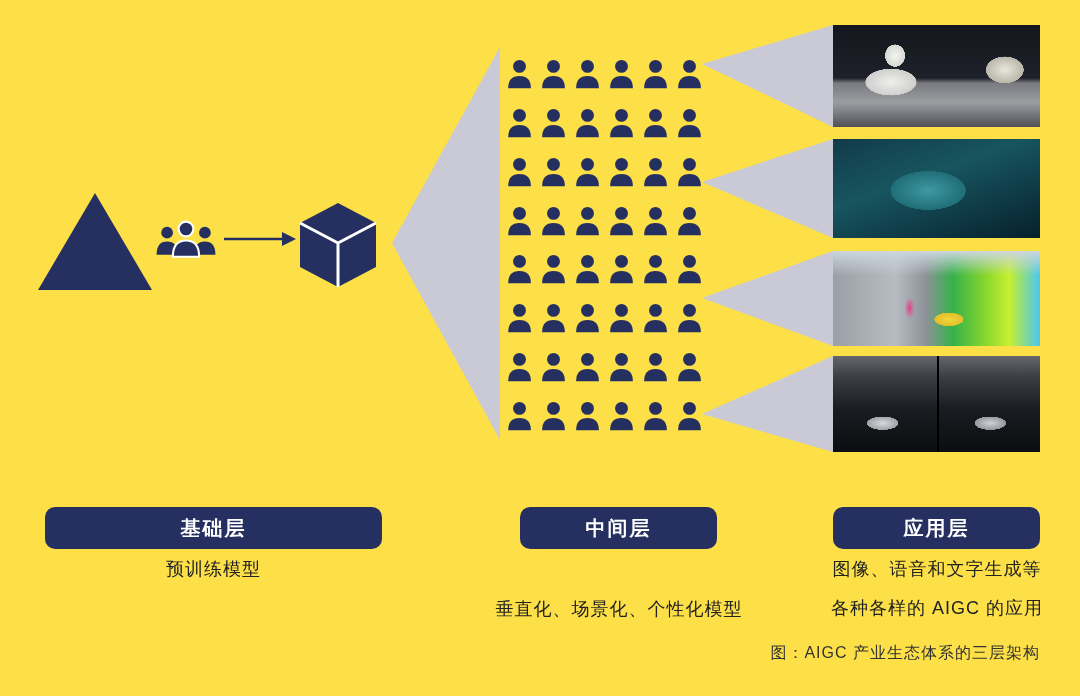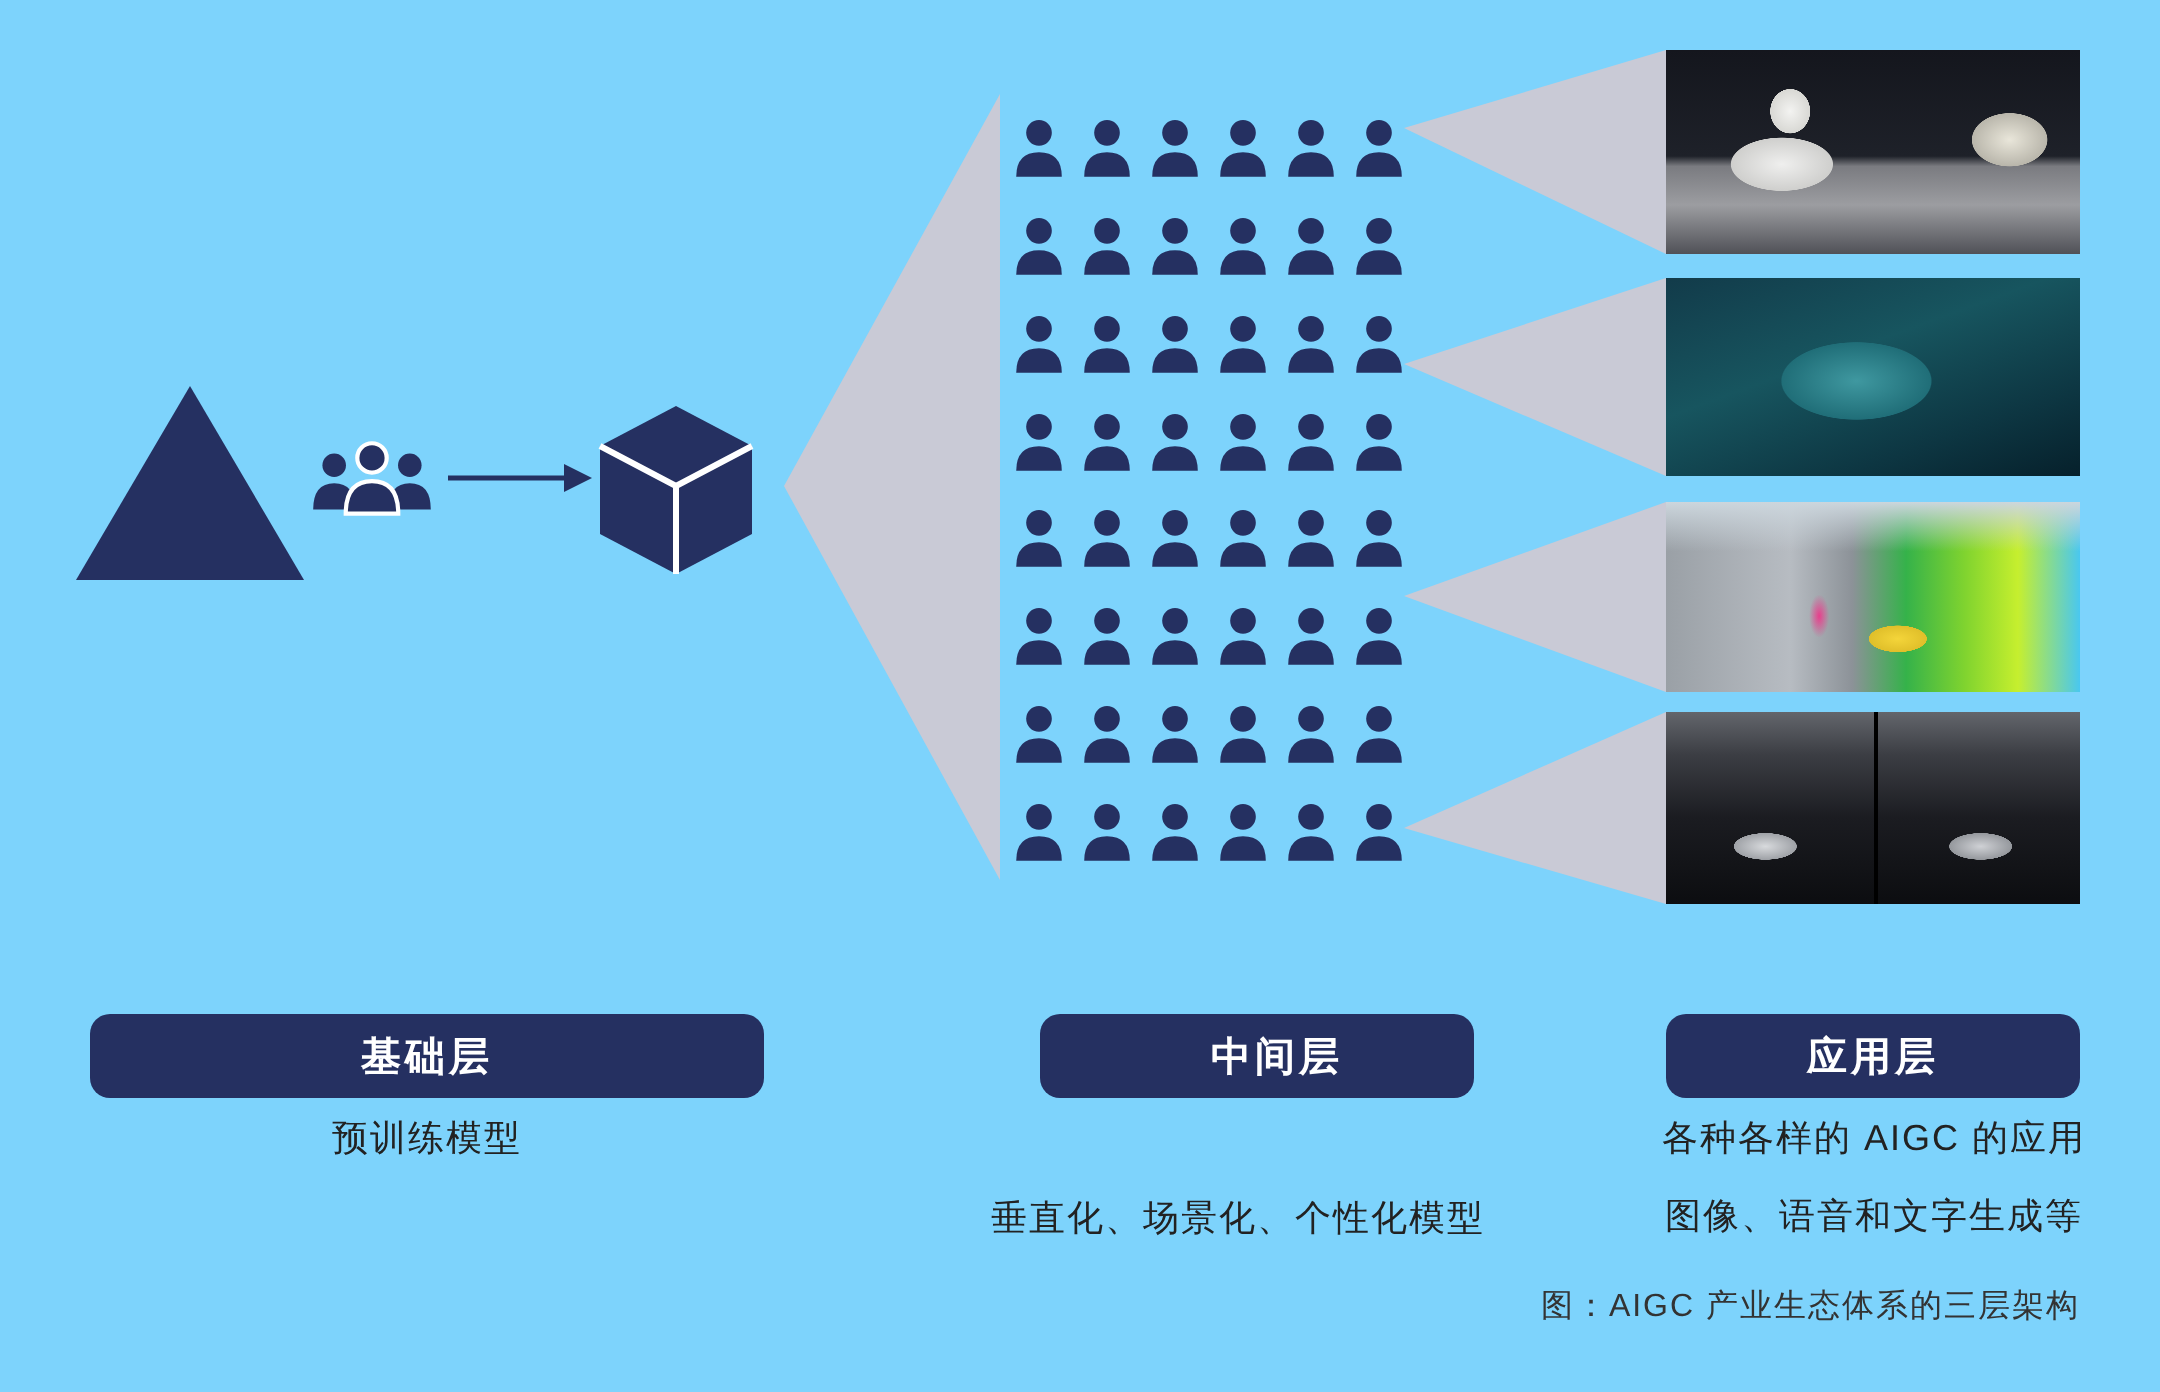--- a/index.html
+++ b/index.html
@@ -3,21 +3,21 @@
 <meta charset="utf-8">
 <style>
   :root{
     --navy:#253061;
     --gray:#c9cad6;
     --ink:#222222;
   }
   html,body{margin:0;padding:0;background:#ffffff;}
   body{font-family:"Liberation Sans","DejaVu Sans",sans-serif;}
   .stage{
-    position:relative;width:1080px;height:696px;background:#7dd3fc;overflow:hidden;
+    position:relative;width:1080px;height:696px;background:#fde047;overflow:hidden;
   }
 
   
   .triangle{
     position:absolute;left:38px;top:193px;width:0;height:0;
     border-left:57px solid transparent;border-right:57px solid transparent;
     border-bottom:97px solid var(--navy);
   }
   .group-icon{position:absolute;left:154px;top:219px;width:64px;height:42px;}
   .group-icon svg{width:100%;height:100%;fill:var(--navy);}
@@ -74,21 +74,21 @@
     content:"";position:absolute;left:50%;top:0;width:2px;height:100%;background:#000;
   }
 
   
   .pill{
     position:absolute;top:507px;height:42px;background:var(--navy);
     border-radius:10px;color:#ffffff;font-weight:bold;font-size:20px;
     display:flex;align-items:center;justify-content:center;letter-spacing:2px;
   }
   .pill.p1{left:45px;width:337px;}
-  .pill.p2{left:520px;width:197px;padding-left:20px;}
+  .pill.p2{left:520px;width:197px;}
   .pill.p3{left:833px;width:207px;}
 
   .caption{
     position:absolute;top:560px;color:var(--ink);font-size:18px;text-align:center;
     letter-spacing:1px;line-height:1.0;
   }
   .caption.c1{left:45px;width:337px;}
   .caption.c2{left:458px;width:322px;margin-top:40px;}
   .caption.c3{left:812px;width:250px;}
   .caption.c3 .line{display:block;}
@@ -396,19 +396,19 @@
     <span>应用层</span>
   </div>
 
   <div class="caption c1">
     <span class="line">预训练模型</span>
   </div>
   <div class="caption c2">
     <span class="line">垂直化、场景化、个性化模型</span>
   </div>
   <div class="caption c3">
+    <span class="line">图像、语音和文字生成等</span>
     <span class="line">各种各样的 AIGC 的应用</span>
-    <span class="line">图像、语音和文字生成等</span>
   </div>
 
   <div class="figure-caption">图：AIGC 产业生态体系的三层架构</div>
 
 </div>
 
 </body></html>

